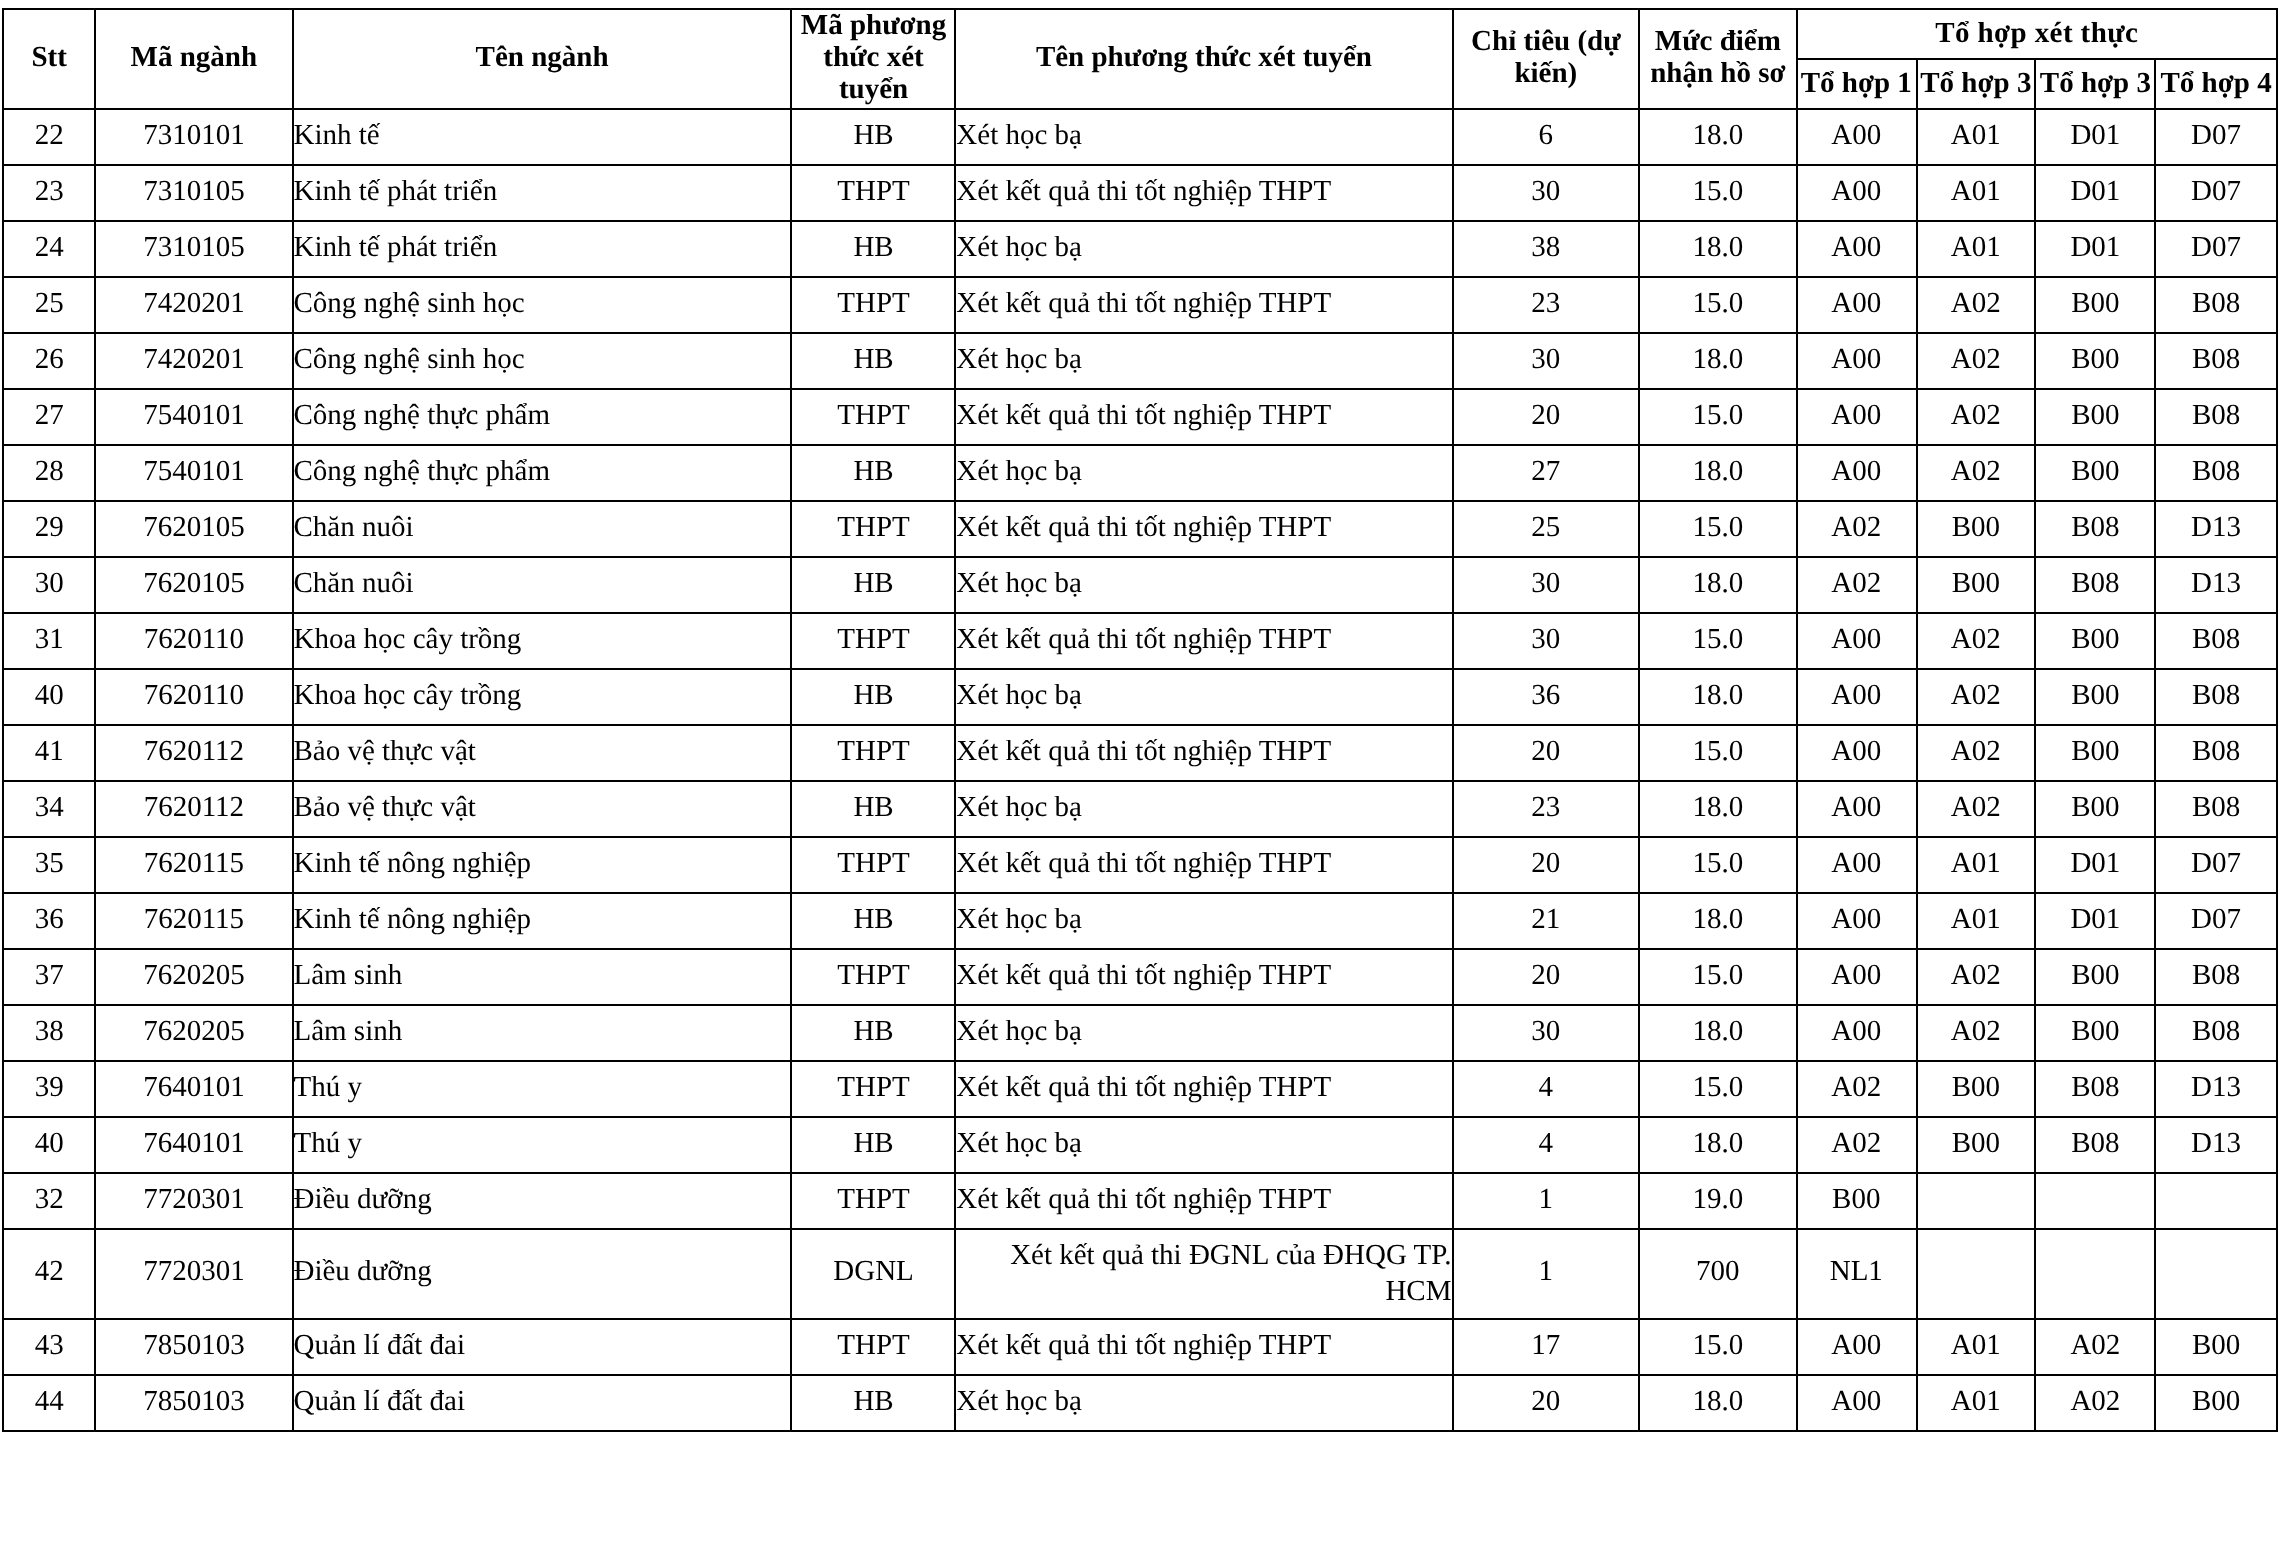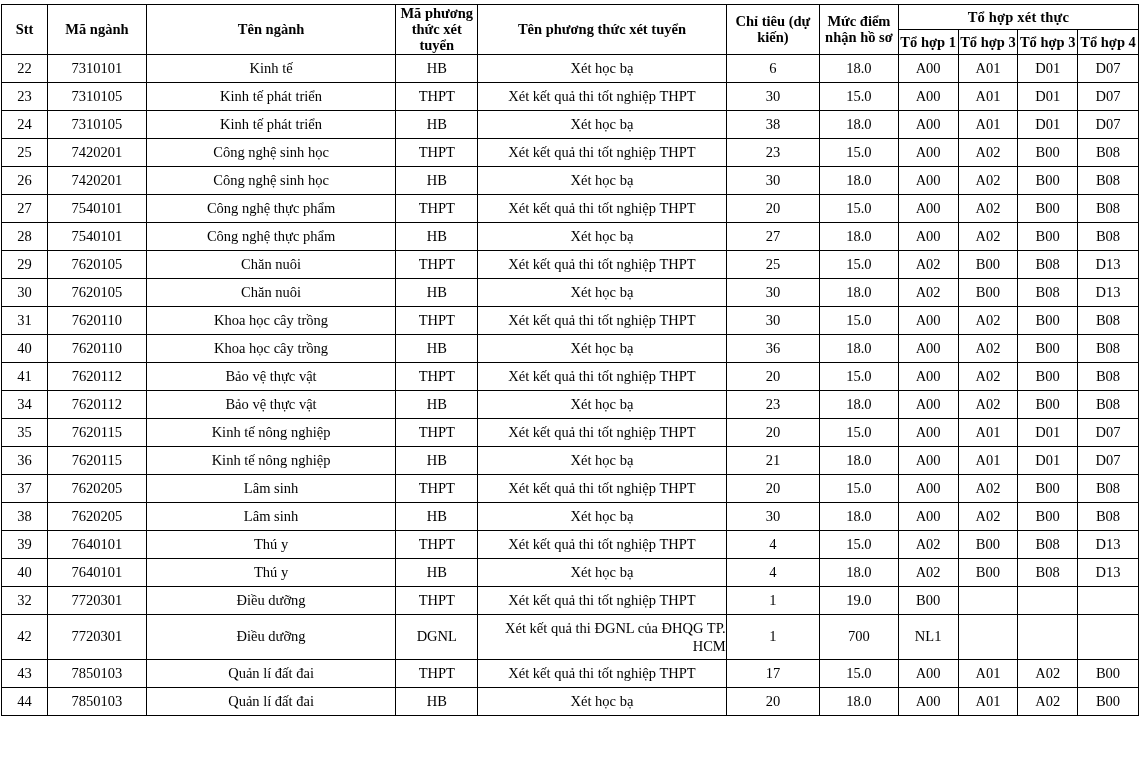--- a/index.html
+++ b/index.html
@@ -50,21 +50,21 @@
   col.c-th2     { width: 57px; }
   col.c-th3     { width: 57px; }
   col.c-th4     { width: 58px; }
 
   tbody td {
     height: 27px;
     font-size: 14.5px;
     line-height: 1.2;
   }
   td.ctr { text-align: center; }
-  td.lft { text-align: center; padding-left: 6px; margin-top: 28px; }
+  td.lft { text-align: left; padding-left: 6px; margin-top: 28px; }
   td.tall { height: 44px; }
   td.two-line {
     text-align: right;
     padding-left: 6px;
     line-height: 1.25;
   }
   .hdr-group { letter-spacing: 0.2px; }
 </style>
 </head>
 <body>

